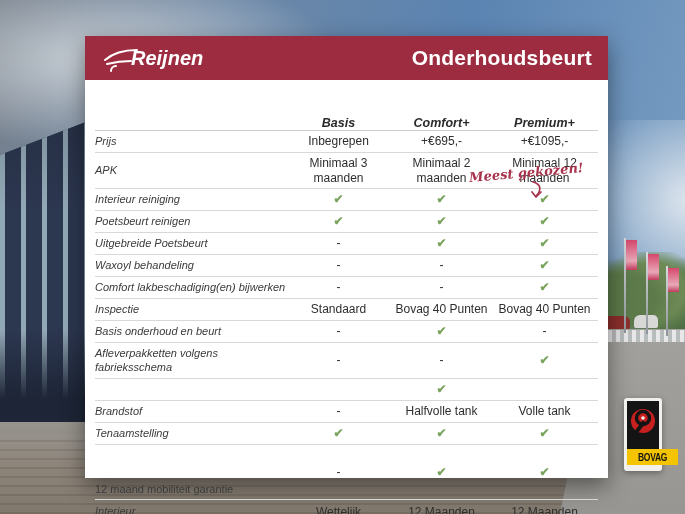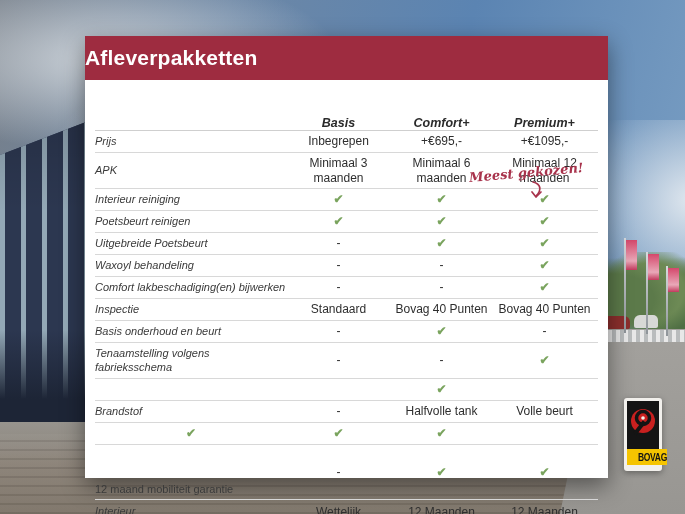--- a/index.html
+++ b/index.html
@@ -72,21 +72,21 @@
   .trow.tall{min-height:35px;}
   .tlabel{font-style:italic;font-size:11px;color:#3a3a3a;line-height:1.25;padding:2px 0;}
   .trow.upright .tlabel{font-style:normal;margin-top:36px;}
   .tcell{text-align:center;font-size:12px;color:#2e2e2e;line-height:1.2;padding:2px 1px;}
   .tcell.check{color:#7aa45e;font-weight:bold;font-size:12px;}
 
   
   .bovag{position:absolute;left:624px;top:398px;width:38px;height:73px;background:#f2f0ec;
     border-radius:3px;box-shadow:0 2px 6px rgba(0,0,0,.35);padding:3px;box-sizing:border-box;}
   .bovag-top{width:32px;height:48px;background:#141414;display:flex;align-items:center;justify-content:center;}
-  .bovag-bottom{width:40px;height:16px;background:#f5c400;display:flex;align-items:center;justify-content:flex-end;}
+  .bovag-bottom{width:40px;height:16px;background:#f5c400;display:flex;align-items:center;justify-content:flex-start;padding-left:11px;}
   .bovag-text{font-size:8.5px;font-weight:bold;color:#141414;letter-spacing:-0.3px;
     font-family:"Liberation Sans",sans-serif;transform:scaleY(1.25);}
 </style>
 </head>
 <body>
 
 <div class="bg-layer cloud1"></div>
 <div class="bg-layer cloud2"></div>
 <div class="bg-layer cloud3"></div>
 <div class="bg-layer building"></div>
@@ -100,21 +100,31 @@
 <div class="bg-layer fence"></div>
 <div class="bg-layer pole pole1"></div>
 <div class="bg-layer pole pole2"></div>
 <div class="bg-layer pole pole3"></div>
 <div class="bg-layer flag flag1"></div>
 <div class="bg-layer flag flag2"></div>
 <div class="bg-layer flag flag3"></div>
 
 <div class="card">
   <div class="card-header">
-    <div class="card-title">Afleverpakketten</div>
+    <div class="logo">
+      <svg width="128" height="36" viewBox="0 0 128 36">
+        <g stroke="#ffffff" stroke-width="2" fill="none" stroke-linecap="round">
+          <path d="M4 20 C 12 13, 24 10, 36 10"></path>
+          <path d="M6 24 C 14 22, 22 21, 30 21"></path>
+          <path d="M10 31 a 5 5 0 0 1 5 -5"></path>
+        </g>
+        <text x="30" y="25" font-family="Liberation Sans, sans-serif" font-size="20" font-style="italic" font-weight="bold" fill="#ffffff">Reijnen</text>
+      </svg>
+    </div>
+    <div class="card-title">Onderhoudsbeurt</div>
   </div>
 
   <div class="card-body">
     <div class="annotation">Meest gekozen!</div>
     <svg class="annotation-arrow" width="18" height="20" viewBox="0 0 18 20">
       <g stroke="#a8334c" stroke-width="1.7" fill="none" stroke-linecap="round" stroke-linejoin="round">
         <path d="M5 2 C 13 4, 14 10, 8 16"></path>
         <path d="M4 12 L8 17 L13 12"></path>
       </g>
     </svg>
@@ -129,21 +139,21 @@
     <div id="table-rows">
         <div class="trow">
           <div class="tlabel">Prijs</div>
           <div class="tcell">Inbegrepen</div>
           <div class="tcell">+€695,-</div>
           <div class="tcell">+€1095,-</div>
         </div>
         <div class="trow tall">
           <div class="tlabel">APK</div>
           <div class="tcell">Minimaal 3 maanden</div>
-          <div class="tcell">Minimaal 6 maanden</div>
+          <div class="tcell">Minimaal 2 maanden</div>
           <div class="tcell">Minimaal 12 maanden</div>
         </div>
         <div class="trow">
           <div class="tlabel">Interieur reiniging</div>
           <div class="tcell check">✔</div>
           <div class="tcell check">✔</div>
           <div class="tcell check">✔</div>
         </div>
         <div class="trow">
           <div class="tlabel">Poetsbeurt reinigen</div>
@@ -175,37 +185,38 @@
           <div class="tcell">Bovag 40 Punten</div>
           <div class="tcell">Bovag 40 Punten</div>
         </div>
         <div class="trow">
           <div class="tlabel">Basis onderhoud en beurt</div>
           <div class="tcell">-</div>
           <div class="tcell check">✔</div>
           <div class="tcell">-</div>
         </div>
         <div class="trow tall">
-          <div class="tlabel">Tenaamstelling volgens fabrieksschema</div>
+          <div class="tlabel">Afleverpakketten volgens fabrieksschema</div>
           <div class="tcell">-</div>
           <div class="tcell">-</div>
           <div class="tcell check">✔</div>
         </div>
         <div class="trow">
           <div class="tcell"></div>
           <div class="tcell"></div>
           <div class="tcell check">✔</div>
         </div>
         <div class="trow">
           <div class="tlabel">Brandstof</div>
           <div class="tcell">-</div>
           <div class="tcell">Halfvolle tank</div>
-          <div class="tcell">Volle beurt</div>
-        </div>
-        <div class="trow">
+          <div class="tcell">Volle tank</div>
+        </div>
+        <div class="trow">
+          <div class="tlabel">Tenaamstelling</div>
           <div class="tcell check">✔</div>
           <div class="tcell check">✔</div>
           <div class="tcell check">✔</div>
         </div>
         <div class="trow upright">
           <div class="tlabel">12 maand mobiliteit garantie</div>
           <div class="tcell">-</div>
           <div class="tcell check">✔</div>
           <div class="tcell check">✔</div>
         </div>

